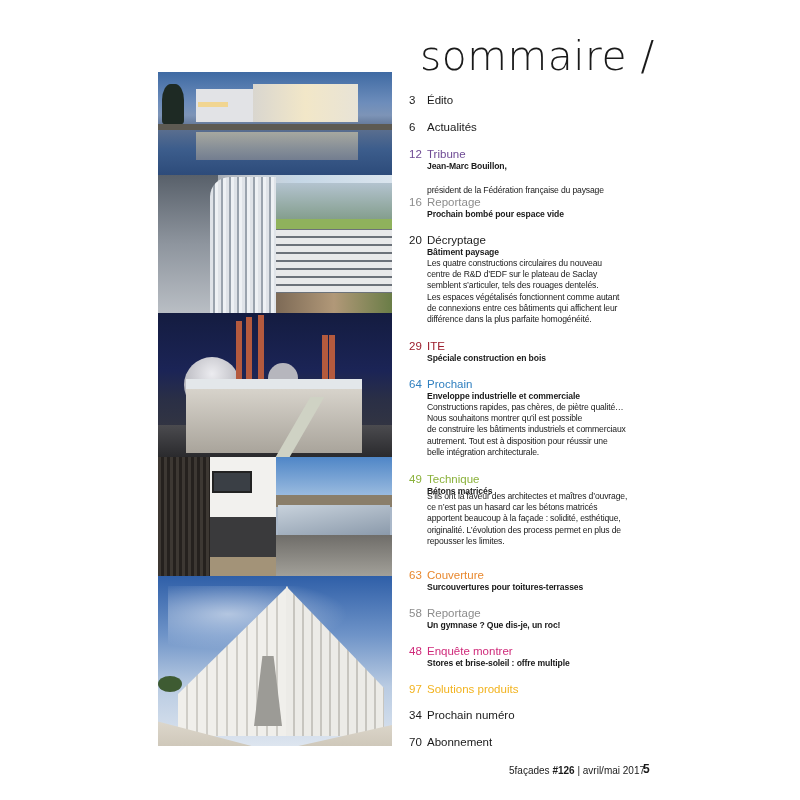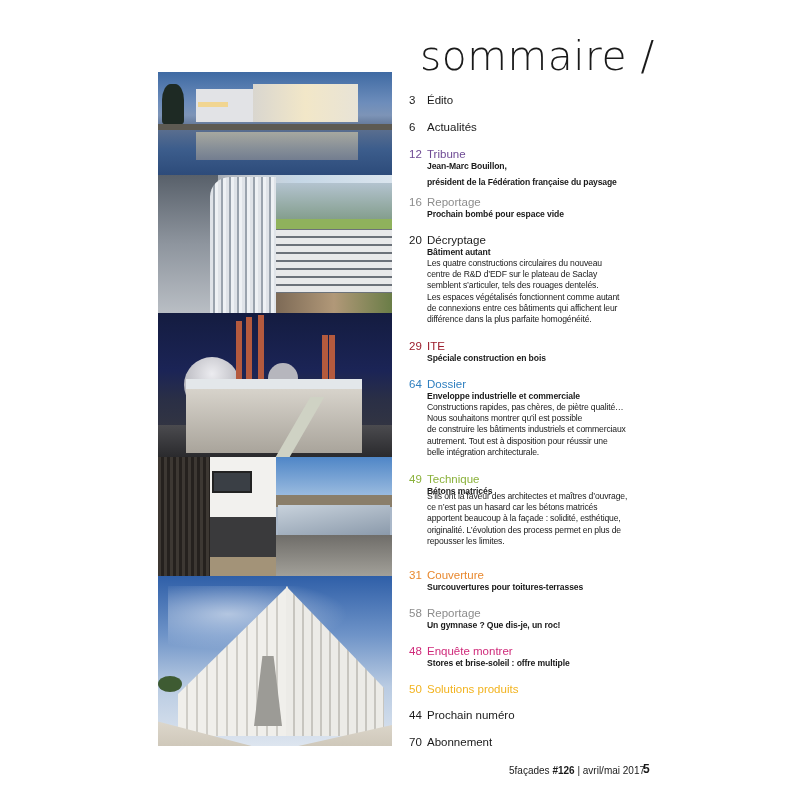--- a/index.html
+++ b/index.html
@@ -143,94 +143,94 @@
 
   <div class="entry" style="top:120px;">
     <span class="num" style="color:#1a1a1a">6</span>
     <span class="sec" style="color:#1a1a1a">Actualités</span>
   </div>
 
   <div class="entry" style="top:147px;">
     <span class="num" style="color:#6e4a94">12</span>
     <span class="sec" style="color:#6e4a94">Tribune</span>
     <span class="sub">Jean-Marc Bouillon,</span>
-    <span class="body" style="top:30px;font-weight:bold;text-align:center;">président de la Fédération française du paysage</span>
+    <span class="body" style="top:38px;font-weight:normal;text-align:center;">président de la Fédération française du paysage</span>
   </div>
 
   <div class="entry" style="top:195px;">
     <span class="num" style="color:#8c8c8c">16</span>
     <span class="sec" style="color:#8c8c8c">Reportage</span>
     <span class="sub">Prochain bombé pour espace vide</span>
   </div>
 
   <div class="entry" style="top:233px;">
     <span class="num" style="color:#1a1a1a">20</span>
     <span class="sec" style="color:#1a1a1a">Décryptage</span>
-    <span class="sub">Bâtiment autant</span>
+    <span class="sub">Bâtiment paysage</span>
     <span class="body" style="top:25px;">Les quatre constructions circulaires du nouveau
 centre de R&amp;D d’EDF sur le plateau de Saclay
 semblent s’articuler, tels des rouages dentelés.
 Les espaces végétalisés fonctionnent comme autant
 de connexions entre ces bâtiments qui affichent leur
 différence dans la plus parfaite homogénéité.</span>
   </div>
 
   <div class="entry" style="top:339px;">
     <span class="num" style="color:#9b1b2a">29</span>
     <span class="sec" style="color:#9b1b2a">ITE</span>
     <span class="sub">Spéciale construction en bois</span>
   </div>
 
   <div class="entry" style="top:377px;">
     <span class="num" style="color:#2f7fbf">64</span>
-    <span class="sec" style="color:#2f7fbf">Dossier</span>
+    <span class="sec" style="color:#2f7fbf">Prochain</span>
     <span class="sub">Enveloppe industrielle et commerciale</span>
     <span class="body" style="top:25px;">Constructions rapides, pas chères, de piètre qualité…
 Nous souhaitons montrer qu’il est possible
 de construire les bâtiments industriels et commerciaux
 autrement. Tout est à disposition pour réussir une
 belle intégration architecturale.</span>
   </div>
 
   <div class="entry" style="top:472px;">
     <span class="num" style="color:#8ab13a">49</span>
     <span class="sec" style="color:#8ab13a">Technique</span>
     <span class="sub">Bétons matricés</span>
     <span class="body" style="top:19px;">S’ils ont la faveur des architectes et maîtres d’ouvrage,
 ce n’est pas un hasard car les bétons matricés
 apportent beaucoup à la façade : solidité, esthétique,
 originalité. L’évolution des process permet en plus de
 repousser les limites.</span>
   </div>
 
   <div class="entry" style="top:568px;">
-    <span class="num" style="color:#e8882e">31</span>
+    <span class="num" style="color:#e8882e">63</span>
     <span class="sec" style="color:#e8882e">Couverture</span>
     <span class="sub">Surcouvertures pour toitures-terrasses</span>
   </div>
 
   <div class="entry" style="top:606px;">
     <span class="num" style="color:#8c8c8c">58</span>
     <span class="sec" style="color:#8c8c8c">Reportage</span>
     <span class="sub">Un gymnase ? Que dis-je, un roc!</span>
   </div>
 
   <div class="entry" style="top:644px;">
     <span class="num" style="color:#cf2a7a">48</span>
     <span class="sec" style="color:#cf2a7a">Enquête montrer</span>
     <span class="sub">Stores et brise-soleil : offre multiple</span>
   </div>
 
   <div class="entry" style="top:682px;">
-    <span class="num" style="color:#f2b31f">50</span>
+    <span class="num" style="color:#f2b31f">97</span>
     <span class="sec" style="color:#f2b31f">Solutions produits</span>
   </div>
 
   <div class="entry" style="top:708px;">
-    <span class="num" style="color:#1a1a1a">44</span>
+    <span class="num" style="color:#1a1a1a">34</span>
     <span class="sec" style="color:#1a1a1a">Prochain numéro</span>
   </div>
 
   <div class="entry" style="top:735px;">
     <span class="num" style="color:#1a1a1a">70</span>
     <span class="sec" style="color:#1a1a1a">Abonnement</span>
   </div>
 </div>
 
 <div class="footer">

